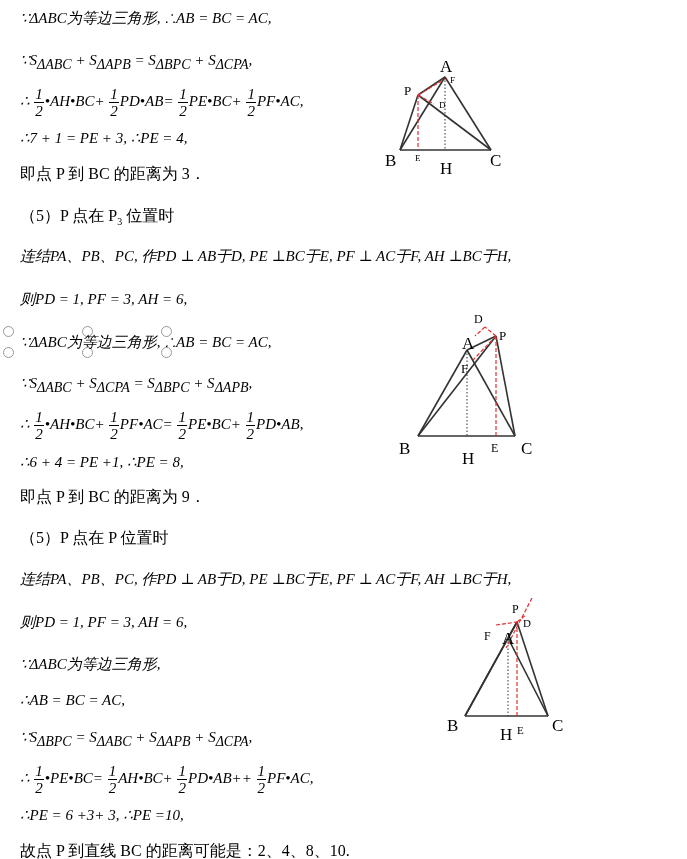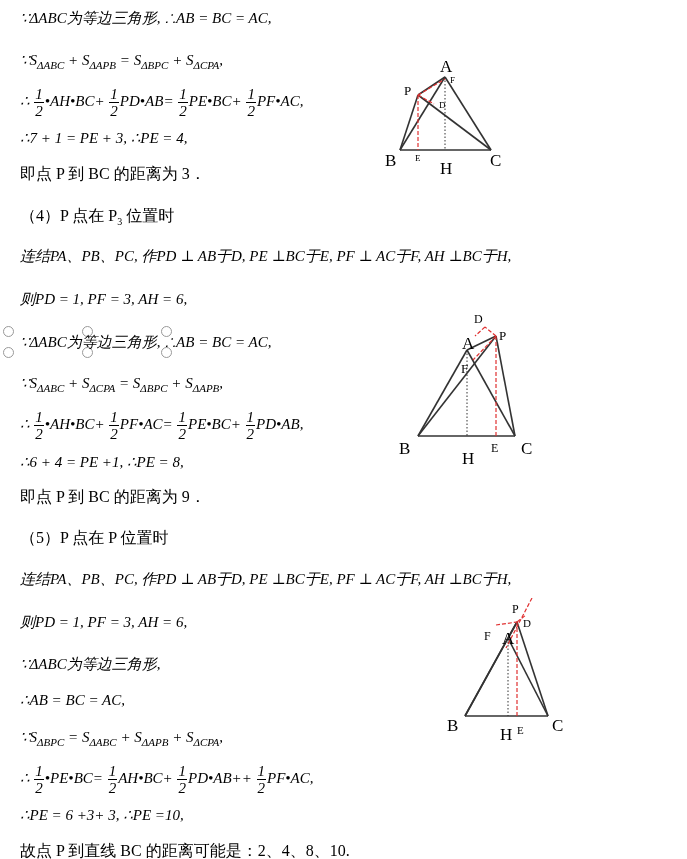--- a/index.html
+++ b/index.html
@@ -1,21 +1,21 @@
 <!DOCTYPE html>
 <html><head>
 <meta charset="utf-8">
 <style>
   html, body { margin:0; padding:0; background:#ffffff; }
   body { width:687px; height:859px; position:relative; overflow:hidden; color:#000;
          font-family:"Liberation Serif","DejaVu Serif",serif; }
   .line { position:absolute; left:20px; white-space:nowrap; font-size:15px; line-height:20px; }
   .m { font-style:italic; }
   .cn { font-size:16px; }
-  .sub { font-size:11px; font-style:italic; vertical-align:-4px; }
+  .sub { font-size:14px; font-style:italic; vertical-align:-4px; }
   .frac { display:inline-block; vertical-align:middle; text-align:center; font-size:15px; line-height:16px; margin:0 1px; }
   .frac .n { display:block; border-bottom:1px solid #000; padding:0 1px; }
   .frac .d { display:block; }
   .fig { position:absolute; }
   .fig text { font-family:"Liberation Serif",serif; }
   .handle { position:absolute; width:9px; height:9px; border:1px solid #999; border-radius:50%; background:#fff; }
 </style>
 </head>
 <body>
 
@@ -52,21 +52,21 @@
   <text x="26" y="43" font-size="13">P</text>
   <text x="72" y="31" font-size="9">F</text>
   <text x="61" y="56" font-size="9">D</text>
   <text x="7" y="114" font-size="17">B</text>
   <text x="37" y="109" font-size="9">E</text>
   <text x="62" y="122" font-size="17">H</text>
   <text x="112" y="114" font-size="17">C</text>
 </svg>
 
 <div class="line cn" style="top:206px">
-  <span>（4）P 点在 P</span><sub style="font-size:10px">3</sub><span> 位置时</span>
+  <span>（5）P 点在 P</span><sub style="font-size:10px">3</sub><span> 位置时</span>
 </div>
 <div class="line m" style="top:246px">连结PA、PB、PC, 作PD ⊥ AB于D, PE ⊥BC于E, PF ⊥ AC于F, AH ⊥BC于H,</div>
 <div class="line m" style="top:289px">则PD = 1, PF = 3, AH = 6,</div>
 
 <div class="handle" style="left:3px;top:326px"></div>
 <div class="handle" style="left:3px;top:347px"></div>
 <div class="handle" style="left:82px;top:326px"></div>
 <div class="handle" style="left:82px;top:347px"></div>
 <div class="handle" style="left:161px;top:326px"></div>
 <div class="handle" style="left:161px;top:347px"></div>

